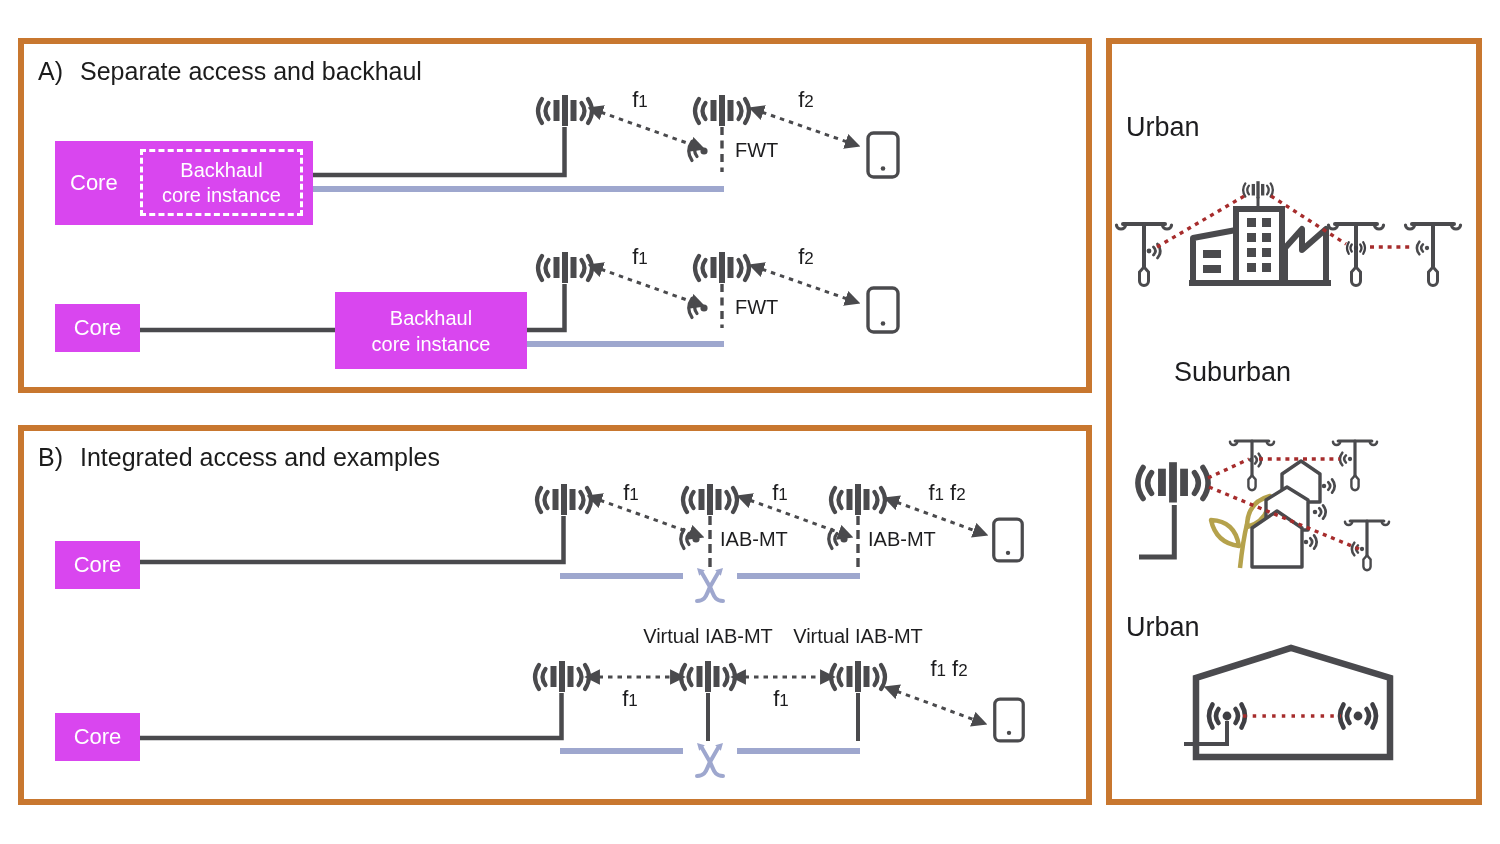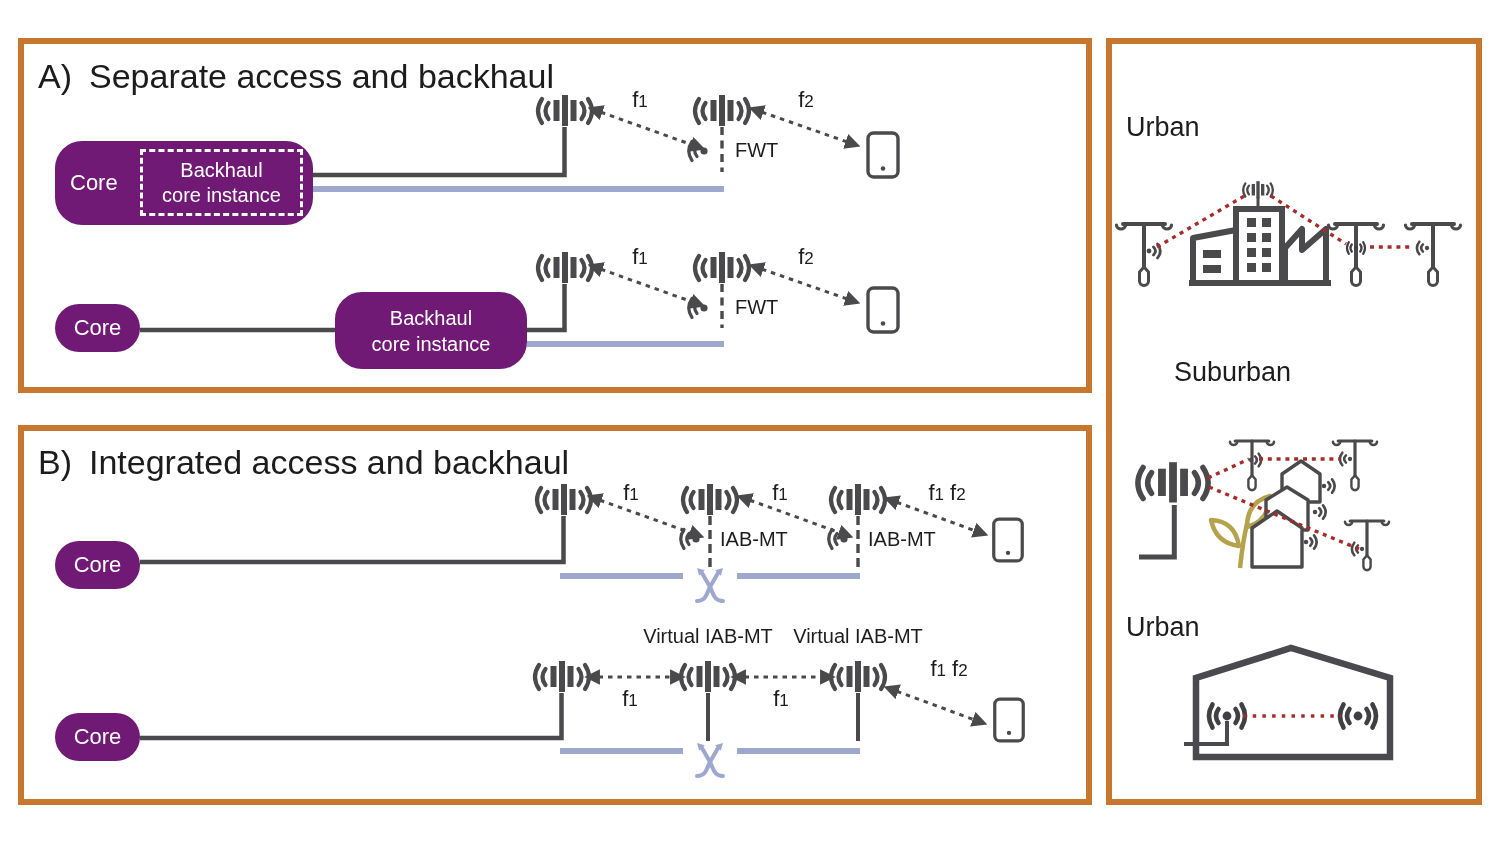--- a/index.html
+++ b/index.html
@@ -13,34 +13,34 @@
 
   .panel { position:absolute; border:6px solid #C8772F; background:transparent; }
   #panel-a { left:18px;  top:38px;  width:1074px; height:355px; }
   #panel-b { left:18px;  top:425px; width:1074px; height:380px; }
   #panel-r { left:1106px; top:38px; width:376px;  height:767px; }
 
   .lbl { position:absolute; color:#1d1d1f; white-space:nowrap; }
   .center  { transform:translate(-50%,-50%);text-align:right; }
   .vcenter { transform:translateY(-50%); }
 
-  .panel-title { font-size:34px; color:#1c1c1c; }
+  .panel-title { font-size:25px; color:#1c1c1c; }
   .panel-title .plabel { display:inline-block; margin-right:17px; }
 
   .flabel { font-size:22px; }
   .flabel i { font-style:normal; }
   .flabel b { font-weight:400; font-size:17px; }
   .flabel .gap { display:inline-block; width:6px; }
 
   .small-lbl { font-size:20px; }
 
   .uc-title { font-size:26px; }
   .uc-sub   { font-size:27px; }
 
-  .obox { position:absolute; background:#701a75; color:#ffffff;border-radius:27px; }
+  .obox { position:absolute; background:#d946ef; color:#ffffff; }
   .obox.flexc { display:flex; align-items:center; justify-content:center; }
   .core-word { font-size:22px; }
   .obox .core-left { position:absolute; left:15px; top:50%; transform:translateY(-50%); }
   .dash-box {
     position:absolute; border:3px dashed #ffffff;
     display:flex; flex-direction:column; align-items:center; justify-content:center;
     font-size:20px; line-height:25px; color:#ffffff; text-align:center;
   }
   .bh2 { display:flex; flex-direction:column; align-items:center; justify-content:center;
          font-size:20px; line-height:26px; text-align:center; }
@@ -265,21 +265,21 @@
 <div class="obox bh2" style="left:335px; top:292px; width:192px; height:77px;">
   <span>Backhaul</span>
   <span>core instance</span>
 </div>
 
 <span class="lbl flabel center" style="left:640px; top:257px;"><i>f</i><b>1</b></span>
 <span class="lbl small-lbl vcenter" style="left:735px; top:307px;">FWT</span>
 <span class="lbl flabel center" style="left:806px; top:257px;"><i>f</i><b>2</b></span>
 
 <div class="lbl panel-title" style="left:38px; top:443px;">
-  <span class="plabel">B)</span><span>Integrated access and backhaul</span>
+  <span class="plabel">B)</span><span>Integrated access and examples</span>
 </div>
 
 <div class="obox flexc" style="left:55px; top:541px; width:85px; height:48px;">
   <span class="core-word">Core</span>
 </div>
 
 <span class="lbl flabel center" style="left:631px; top:493px;"><i>f</i><b>1</b></span>
 <span class="lbl small-lbl vcenter" style="left:720px; top:539px;">IAB-MT</span>
 <span class="lbl flabel center" style="left:780px; top:493px;"><i>f</i><b>1</b></span>
 <span class="lbl small-lbl vcenter" style="left:868px; top:539px;">IAB-MT</span>

